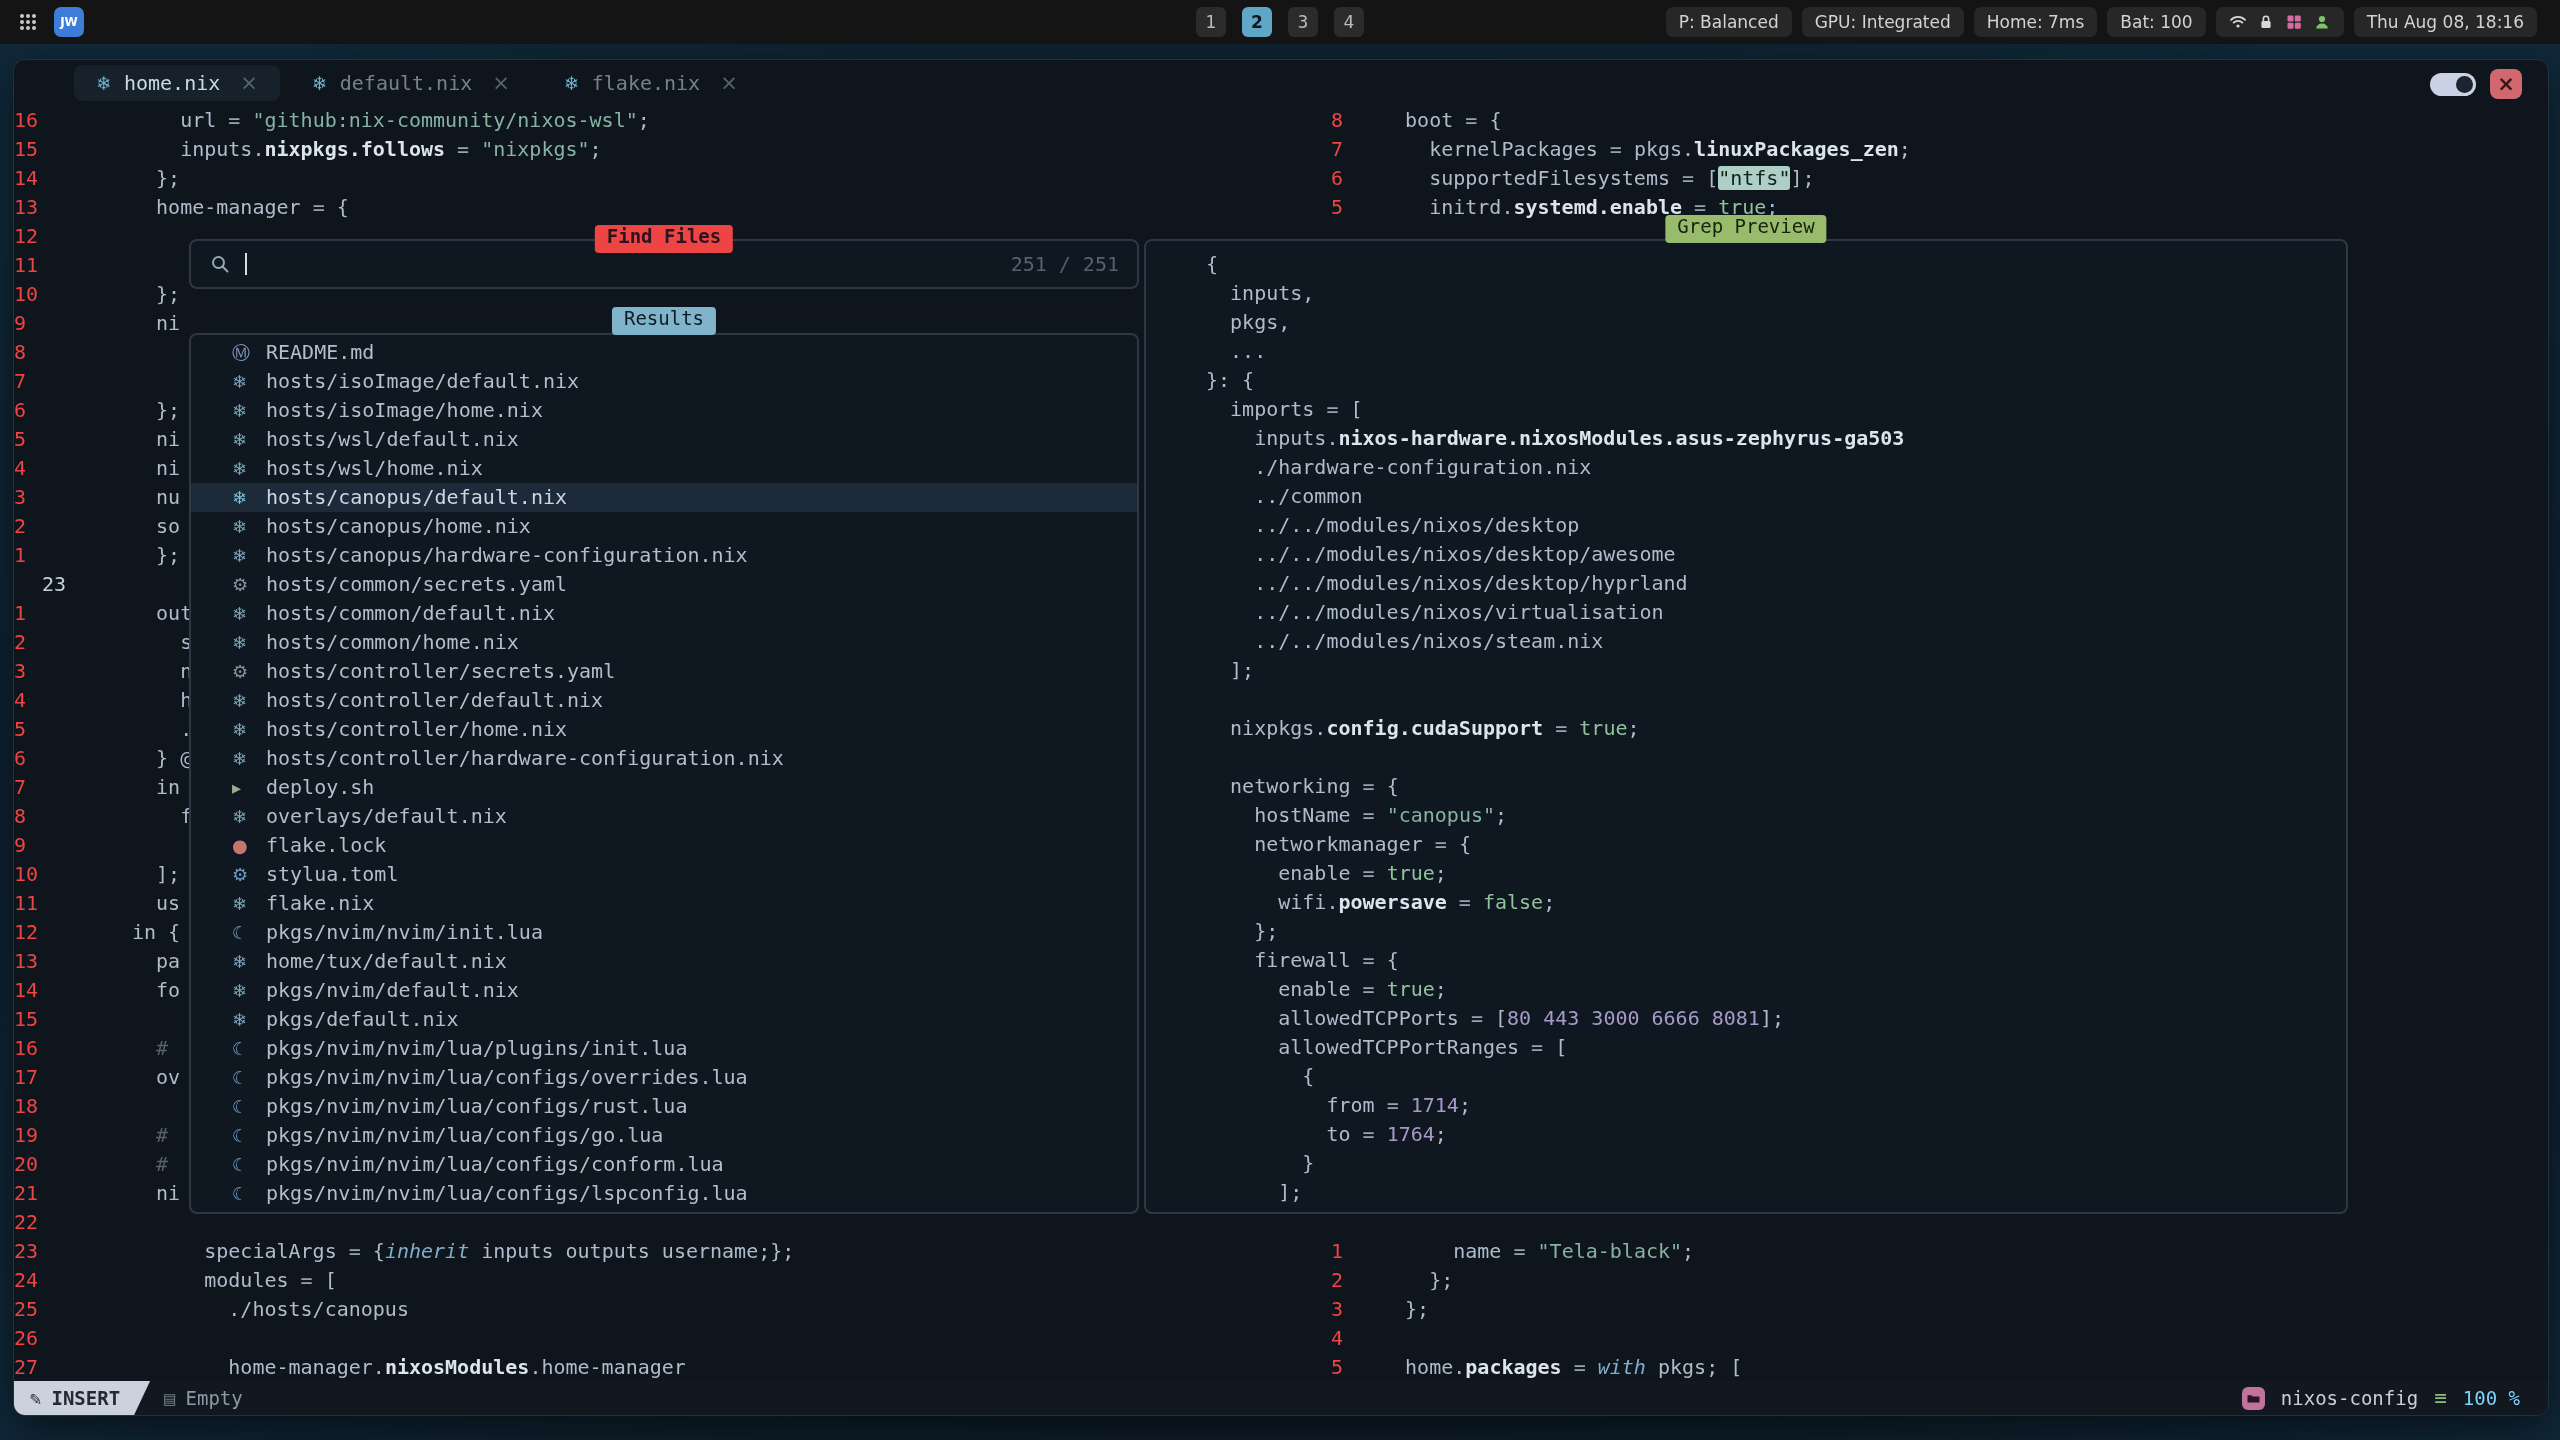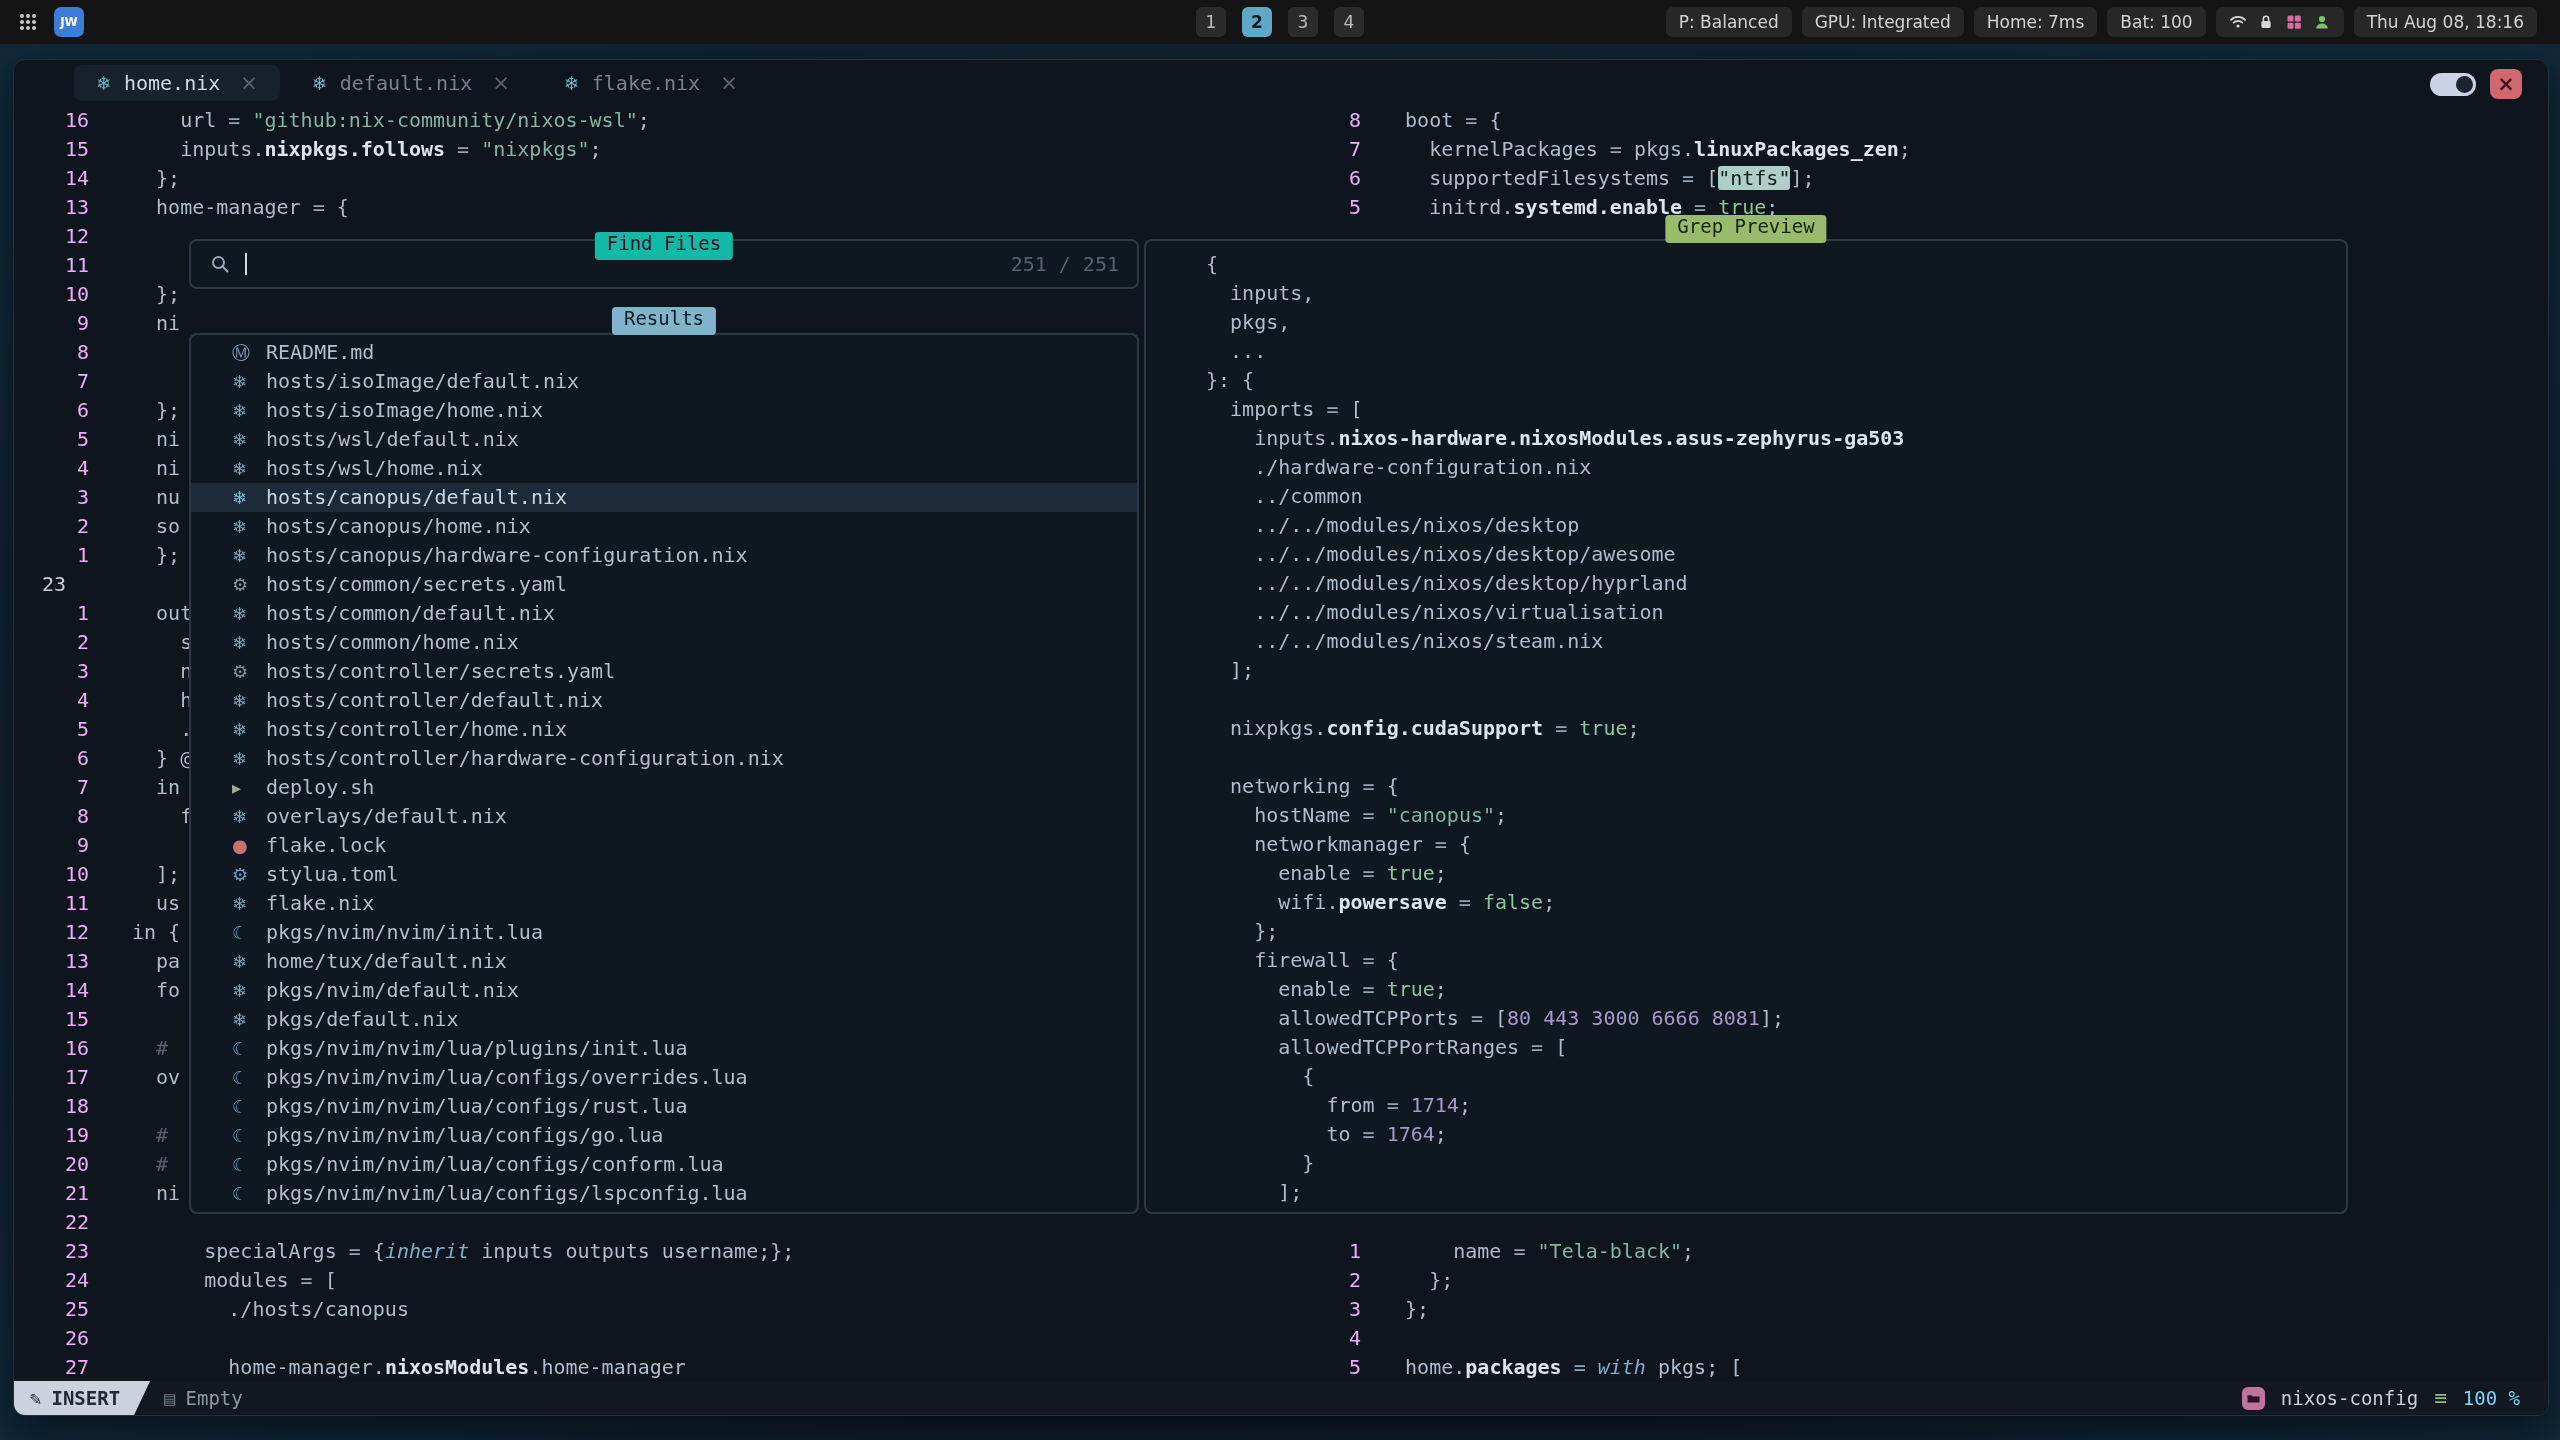--- a/index.html
+++ b/index.html
@@ -36,21 +36,21 @@
   .tab .x{color:#58656f;font-size:21px;margin-left:8px;}
   .win-controls{position:absolute;right:26px;top:9px;display:flex;align-items:center;gap:14px;z-index:4;}
   .toggle{width:46px;height:23px;border-radius:12px;background:#ccd2e6;position:relative;}
   .toggle .knob{position:absolute;right:3px;top:3px;width:17px;height:17px;border-radius:50%;background:#1b2430;}
   .win-close{width:32px;height:30px;border-radius:8px;background:#d1686f;color:#36161b;font-size:21px;
              display:flex;align-items:center;justify-content:center;font-weight:bold;}
 
   
   .pane{position:absolute;}
   .row{display:flex;height:29px;font:20px/29px "DejaVu Sans Mono",monospace;white-space:pre;}
-  .gut{flex:none;width:75px;box-sizing:border-box;text-align:right;color:#f0abfc;}
+  .gut{flex:none;width:75px;box-sizing:border-box;text-align:left;color:#ef4444;}
   .gut.cur{text-align:left;padding-left:28px;color:#c6d0da;}
   .pane-r .gut{width:30px;}
   .code{padding-left:43px;}
   .pane-r .code{padding-left:20px;}
   #left-pane{left:0;top:46px;width:1317px;}
   #right-top{left:1317px;top:46px;width:1217px;}
   #right-bottom{left:1317px;top:1177px;width:1217px;}
 
   .tk-p{color:#aebccb;}
   .tk-o{color:#93a4b4;}
@@ -62,21 +62,21 @@
   .tk-c{color:#54626e;}
   .tk-h{background:#aecfc6;color:#13211c;border-radius:3px;}
 
   
   .box{position:absolute;background:#0f1721;border:2px solid #2c3945;border-radius:8px;box-sizing:border-box;z-index:6;}
   #prompt-box{left:175px;top:179px;width:950px;height:50px;}
   #results-box{left:175px;top:273px;width:950px;height:881px;overflow:hidden;}
   #preview-box{left:1130px;top:179px;width:1204px;height:975px;overflow:hidden;}
   .float-title{position:absolute;height:28px;line-height:28px;padding:0 12px;border-radius:4px;
                font:19px "DejaVu Sans Mono",monospace;z-index:8;transform:translateX(-50%);}
-  #find-title{left:650px;top:172px;background:#14b8a6;color:#2a1520;}
+  #find-title{left:650px;top:165px;background:#ef4444;color:#2a1520;font-weight:bold;}
   #results-title{left:650px;top:247px;background:#7fb4ca;color:#0f1c26;}
   #preview-title{left:1732px;top:155px;background:#98bb6c;color:#17230f;}
 
   .prompt-inner{display:flex;align-items:center;height:100%;padding:0 18px;
                 font:20px "DejaVu Sans Mono",monospace;color:#c6d2dc;}
   .caret{width:2px;height:22px;background:#d3dde6;margin-left:14px;}
   .counter{margin-left:auto;color:#54626f;}
 
   #results-list{padding-top:3px;}
   .res-row{display:flex;align-items:center;height:29px;padding-left:41px;

